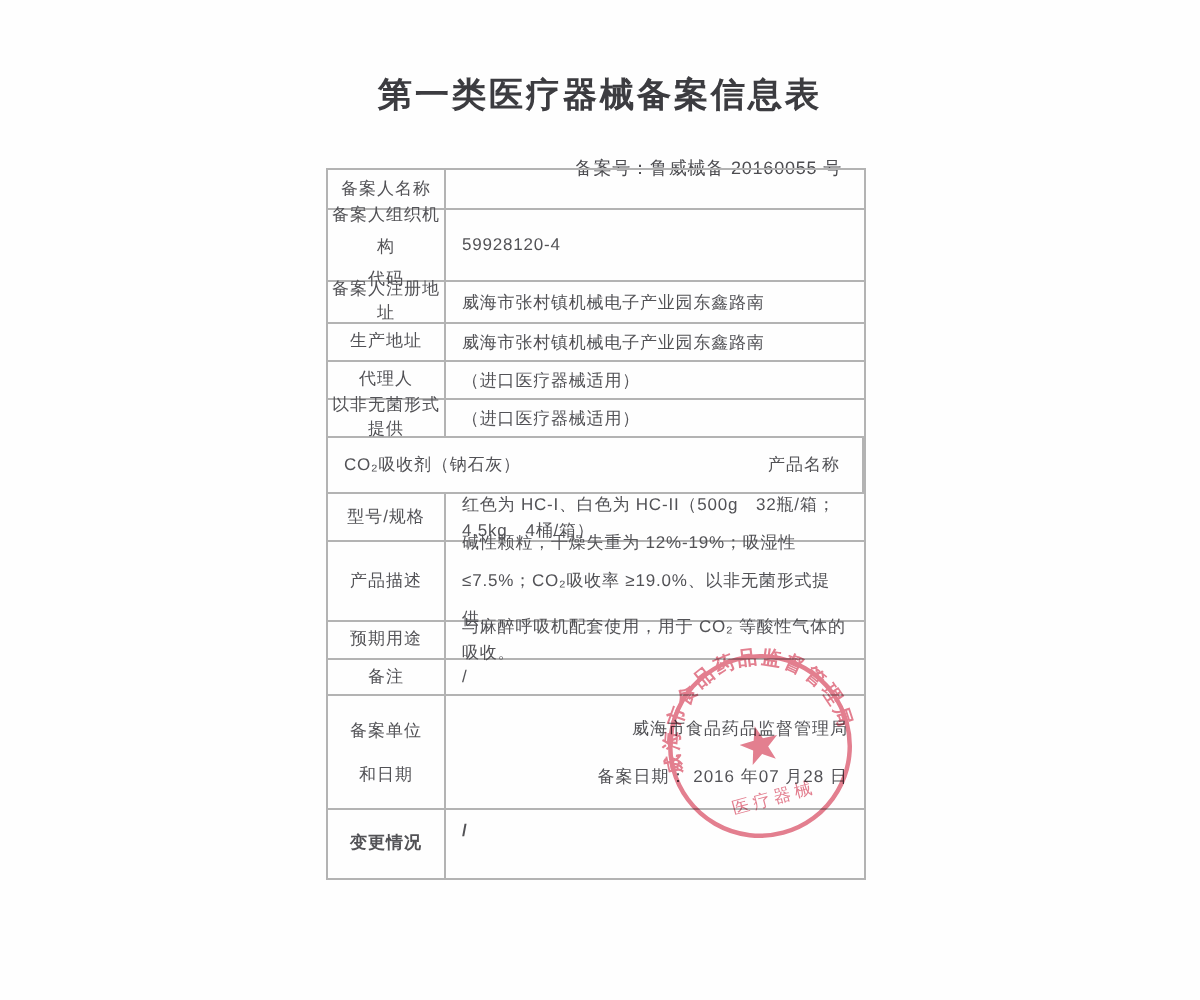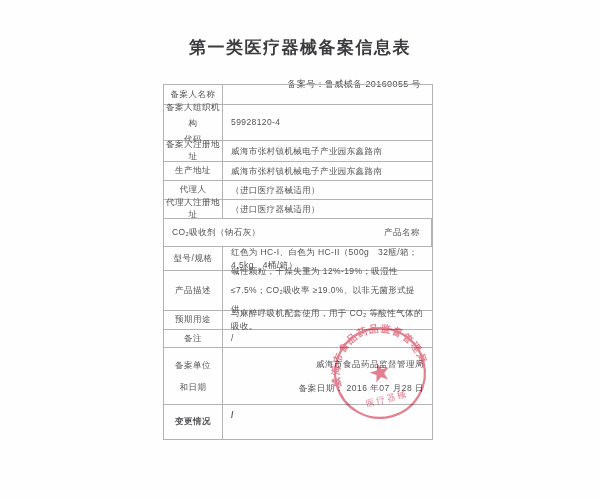--- a/index.html
+++ b/index.html
@@ -85,21 +85,21 @@
       <div class="tcell lbl">生产地址</div>
       <div class="tcell val">威海市张村镇机械电子产业园东鑫路南</div>
     </div>
 
     <div class="trow" style="height:19px">
       <div class="tcell lbl">代理人</div>
       <div class="tcell val">（进口医疗器械适用）</div>
     </div>
 
     <div class="trow" style="height:19px">
-      <div class="tcell lbl">代理人注册地址</div>
+      <div class="tcell lbl">以非无菌形式提供</div>
       <div class="tcell val">（进口医疗器械适用）</div>
     </div>
 
     <div class="trow" style="height:28px">
       <div class="tcell val">CO₂吸收剂（钠石灰）</div>
       <div class="tcell lbl">产品名称</div>
     </div>
 
     <div class="trow" style="height:24px">
       <div class="tcell lbl">型号/规格</div>

